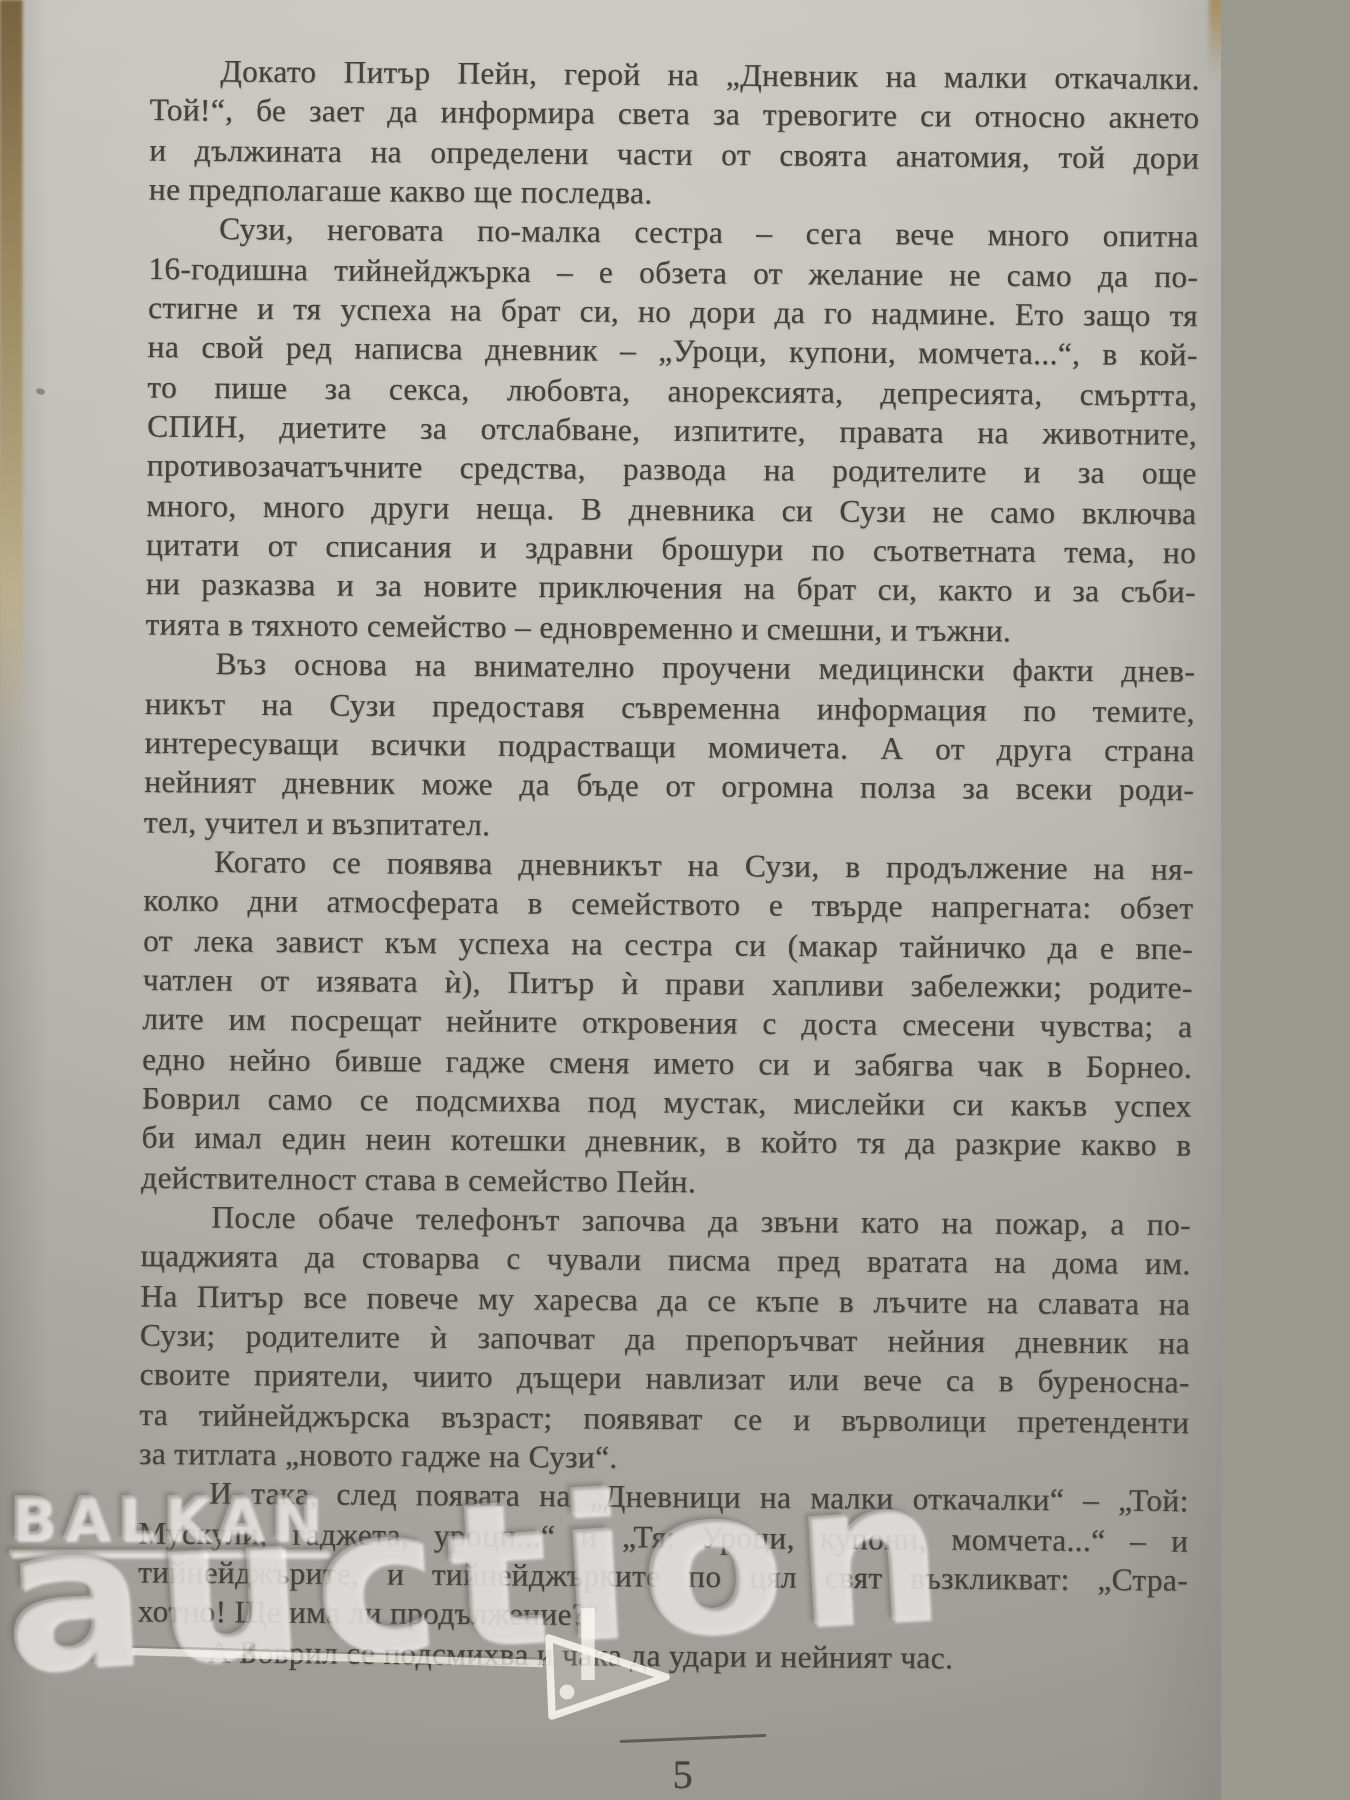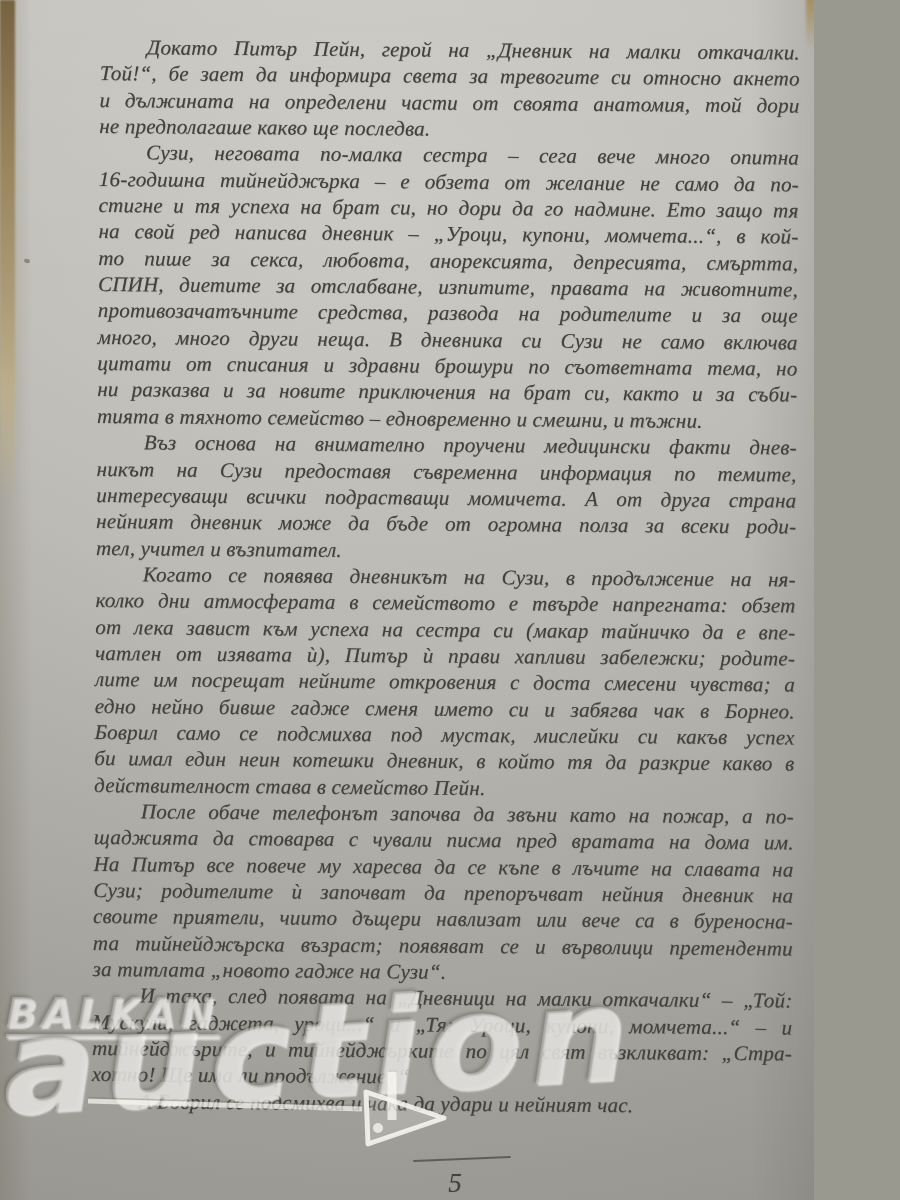--- a/index.html
+++ b/index.html
@@ -3,21 +3,20 @@
 <meta charset="utf-8">
 <style>
   html,body{margin:0;padding:0;}
   body{width:900px;height:1200px;overflow:hidden;background:#9a998f;}
 
   .photo{
     position:relative;width:814px;height:1200px;overflow:hidden;
     background:radial-gradient(140% 95% at 45% 18%,
       #c9c8c2 0%, #c0bfb9 38%, #b4b3ad 63%, #a9a8a2 86%, #a3a29c 100%);
     font-family:"Liberation Serif","DejaVu Serif",serif;
-    font-style:italic;
   }
 
   
   .page-shading{
     position:absolute;inset:0;pointer-events:none;
     background:
       linear-gradient(to right, rgba(90,80,60,0.20) 0%, rgba(90,80,60,0) 4%),
       linear-gradient(to left,  rgba(70,66,58,0.13) 0%, rgba(70,66,58,0) 8%),
       linear-gradient(to bottom, rgba(255,255,255,0.10) 0%, rgba(255,255,255,0) 24%, rgba(40,38,32,0.11) 100%);
   }

